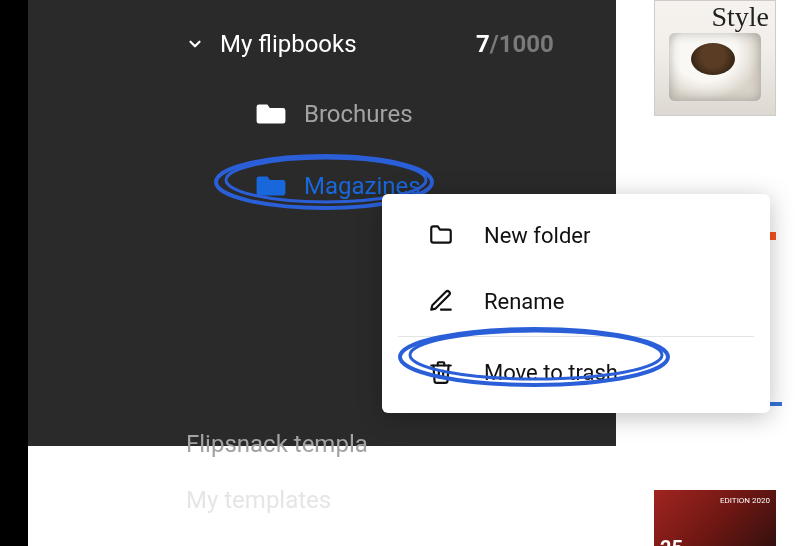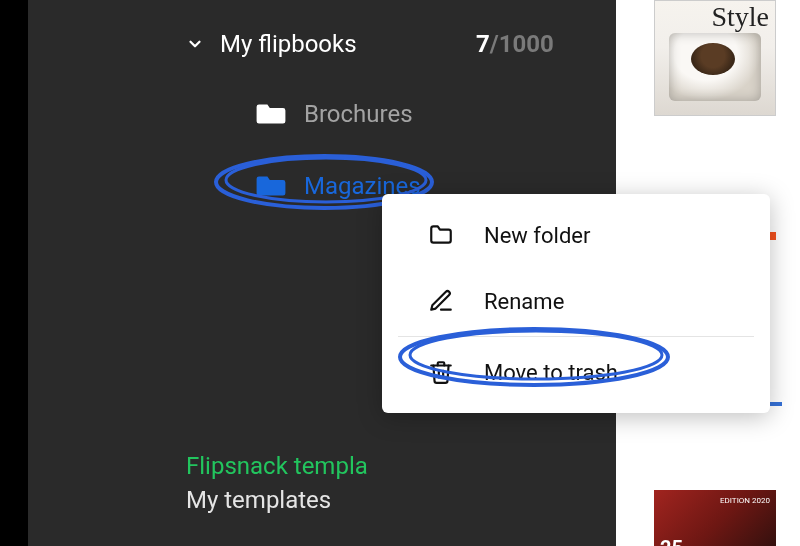--- a/index.html
+++ b/index.html
@@ -1,28 +1,28 @@
 <!DOCTYPE html>
 <html><head>
 <meta charset="utf-8">
 <style>
   * { box-sizing: border-box; margin: 0; padding: 0; }
   html, body { width: 800px; height: 546px; overflow: hidden; font-family: -apple-system, BlinkMacSystemFont, "Segoe UI", Roboto, Arial, sans-serif; }
   .root { position: relative; width: 800px; height: 546px; background: #fff; }
   .leftbar { position: absolute; left: 0; top: 0; width: 28px; height: 546px; background: #000; }
-  .sidebar { position: absolute; left: 28px; top: 0; width: 588px; height: 546px; background: #2a2a2a; color: #fff; }
+  .sidebar { position: absolute; left: 28px; top: 0; width: 588px; height: 446px; background: #2a2a2a; color: #fff; }
   .flipbooks-header { position: absolute; left: 158px; top: 30px; display: flex; align-items: center; font-size: 24px; }
   .chevron { margin-right: 16px; display: inline-flex; }
   .count { position: absolute; left: 448px; top: 30px; font-size: 24px; font-weight: bold; }
   .count-cur { color: #fff; }
   .count-max { color: #7a7a7a; }
   .item-brochures { position: absolute; left: 228px; top: 100px; display: flex; align-items: center; font-size: 24px; color: #a3a3a3; }
   .item-magazines { position: absolute; left: 228px; top: 172px; display: flex; align-items: center; font-size: 24px; color: #1867db; }
   .folder-icon { width: 30px; height: 24px; margin-right: 18px; display: inline-flex; }
-  .item-ftpl { position: absolute; left: 158px; top: 452px; font-size: 24px; color: #22c55e; }
+  .item-ftpl { position: absolute; left: 158px; top: 430px; font-size: 24px; color: #a3a3a3; }
   .item-mytpl { position: absolute; left: 158px; top: 486px; font-size: 24px; color: #e5e5e5; }
 
   .contextmenu { position: absolute; left: 382px; top: 194px; width: 388px; background: #fff; border-radius: 6px; box-shadow: 0 4px 24px rgba(0,0,0,0.25); padding: 8px 16px; }
   .cm-item { display: flex; align-items: center; height: 66px; padding: 0 28px; font-size: 22px; color: #111; cursor: pointer; }
   .cm-icon { width: 30px; height: 30px; margin-right: 28px; display: inline-flex; align-items: center; justify-content: center; }
   .cm-sep { height: 1px; background: #e4e4e4; margin: 2px 0; }
 
   .thumb-col { position: absolute; right: 0; top: 0; width: 160px; height: 546px; background: #fff; }
   .thumb1 { position: absolute; right: 24px; top: 0; width: 122px; height: 116px; background: linear-gradient(180deg,#f6f3ee 0%, #f2efeb 40%, #ddd8d1 100%); border: 1px solid #ccc; }
   .thumb1-title { position: absolute; top: 0; right: 6px; font-size: 28px; font-family: Georgia, 'Times New Roman', serif; color: #222; }

